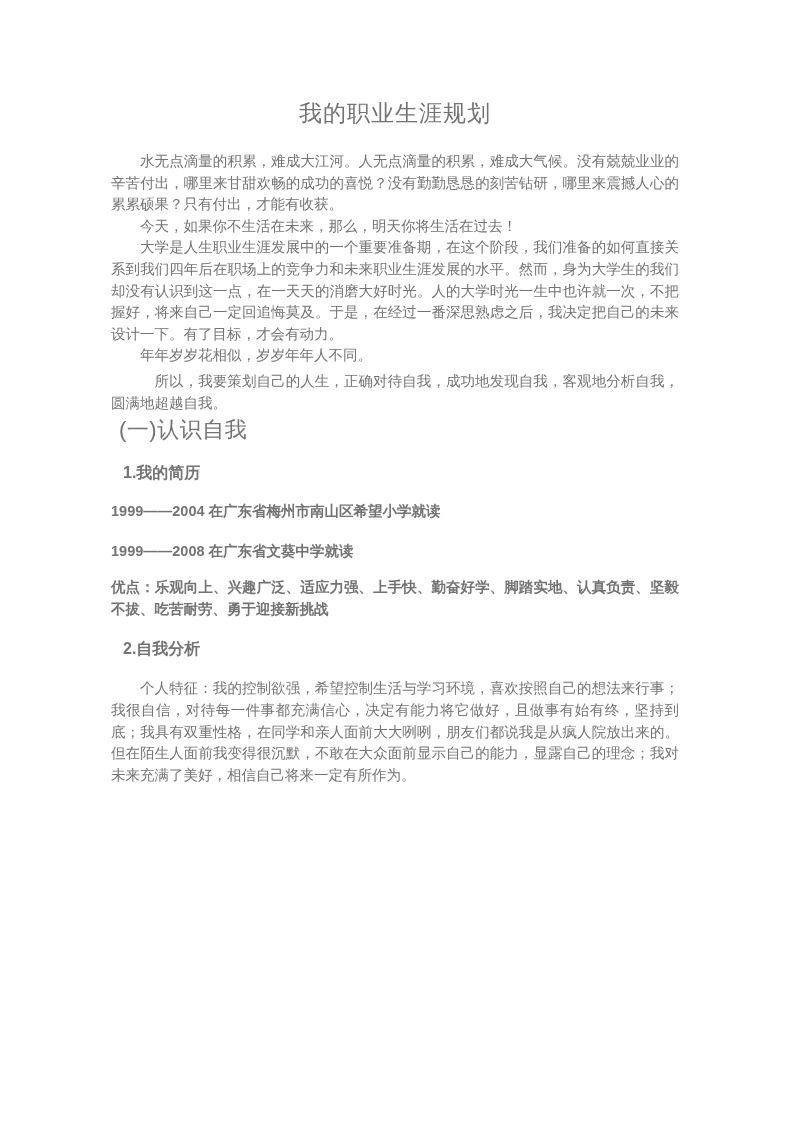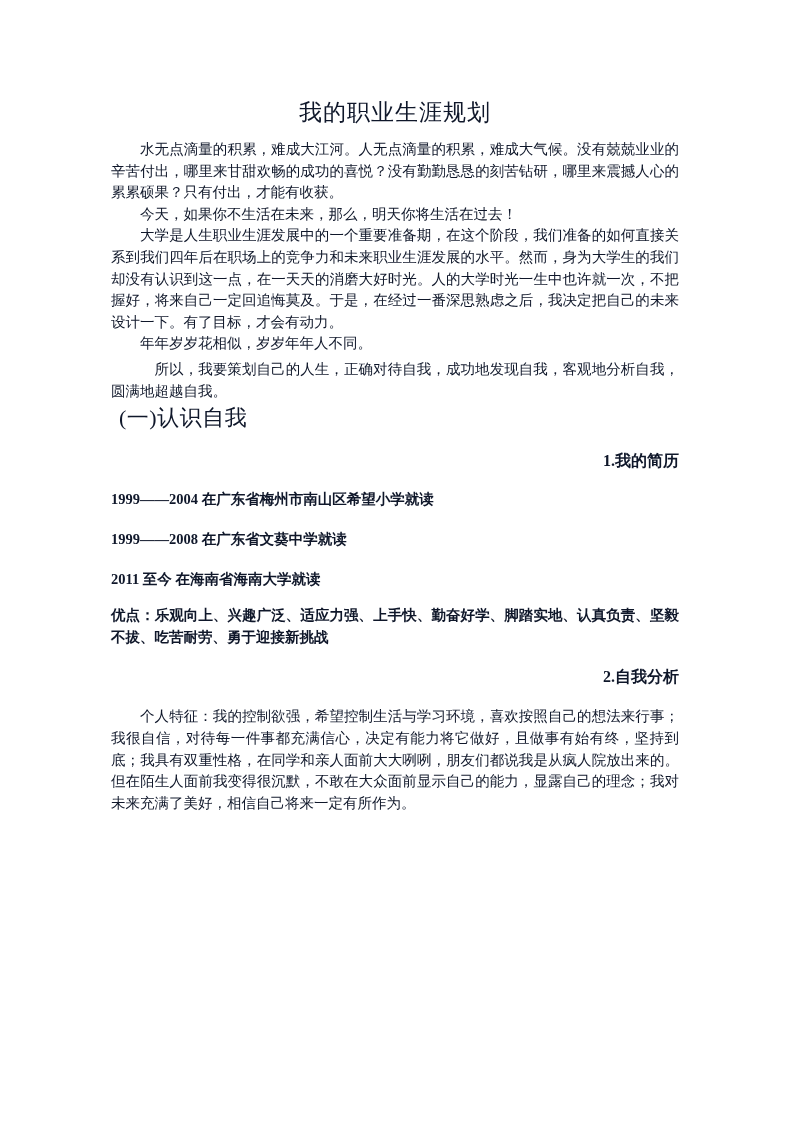--- a/index.html
+++ b/index.html
@@ -5,22 +5,22 @@
   html, body {
     margin: 0;
     padding: 0;
     background: #ffffff;
   }
   .page {
     position: relative;
     width: 793px;
     height: 887px;
     background: #ffffff;
-    color: #0f172a;
-    font-family: Liberation Serif, serif;
+    color: #737373;
+    font-family: Liberation Sans, sans-serif;
     overflow: hidden;
   }
   .content {
     margin-left: 111px;
     width: 568px;
   }
   .doc-title {
     margin: 98px 0 0 0;
     font-size: 23px;
     line-height: 30px;
@@ -28,35 +28,34 @@
     text-align: center;
     letter-spacing: 1px;
   }
   .body-text {
     font-size: 14.5px;
     line-height: 21.6px;
     text-align: justify;
   }
   p { margin: 0; }
   .intro p { text-indent: 2em; }
-  .intro p.first { margin-top: 11px; }
+  .intro p.first { margin-top: 23px; }
   .intro p.indent-3 { text-indent: 3em; margin-top: 4px; }
   .section-heading {
     margin: 2px 0 0 8px;
     font-size: 22px;
     line-height: 28px;
     font-weight: normal;
     letter-spacing: 0.5px;
   }
   .sub-heading {
     margin: 18px 0 0 12px;
     font-size: 16px;
     line-height: 22px;
     font-weight: bold;
-    text-align: right;
   }
   .edu-entry {
     font-weight: bold;
     line-height: 22px;
     margin: 18px 0 0 0;
   }
   .edu-entry.first { margin-top: 16px; }
   .strengths-line { margin-top: 15px; font-weight: bold; }
   .hobbies-line { margin-top: 16px; font-weight: bold; }
   .analysis p { text-indent: 2em; }
@@ -79,21 +78,20 @@
       <p class="indent-3">所以，我要策划自己的人生，正确对待自我，成功地发现自我，客观地分析自我，圆满地超越自我。</p>
     </div>
 
     <h2 class="section-heading">(一)认识自我</h2>
 
     <h3 class="sub-heading">1.我的简历</h3>
 
     <div class="body-text">
       <p class="edu-entry first">1999——2004 在广东省梅州市南山区希望小学就读</p>
       <p class="edu-entry">1999——2008 在广东省文葵中学就读</p>
-      <p class="edu-entry">2011 至今 在海南省海南大学就读</p>
 
       <p class="strengths-line">优点：乐观向上、兴趣广泛、适应力强、上手快、勤奋好学、脚踏实地、认真负责、坚毅不拔、吃苦耐劳、勇于迎接新挑战</p>
 
     </div>
 
     <h3 class="sub-heading">2.自我分析</h3>
 
     <div class="analysis body-text">
       <p class="p1">个人特征：我的控制欲强，希望控制生活与学习环境，喜欢按照自己的想法来行事；我很自信，对待每一件事都充满信心，决定有能力将它做好，且做事有始有终，坚持到底；我具有双重性格，在同学和亲人面前大大咧咧，朋友们都说我是从疯人院放出来的。但在陌生人面前我变得很沉默，不敢在大众面前显示自己的能力，显露自己的理念；我对未来充满了美好，相信自己将来一定有所作为。</p>
     </div>

